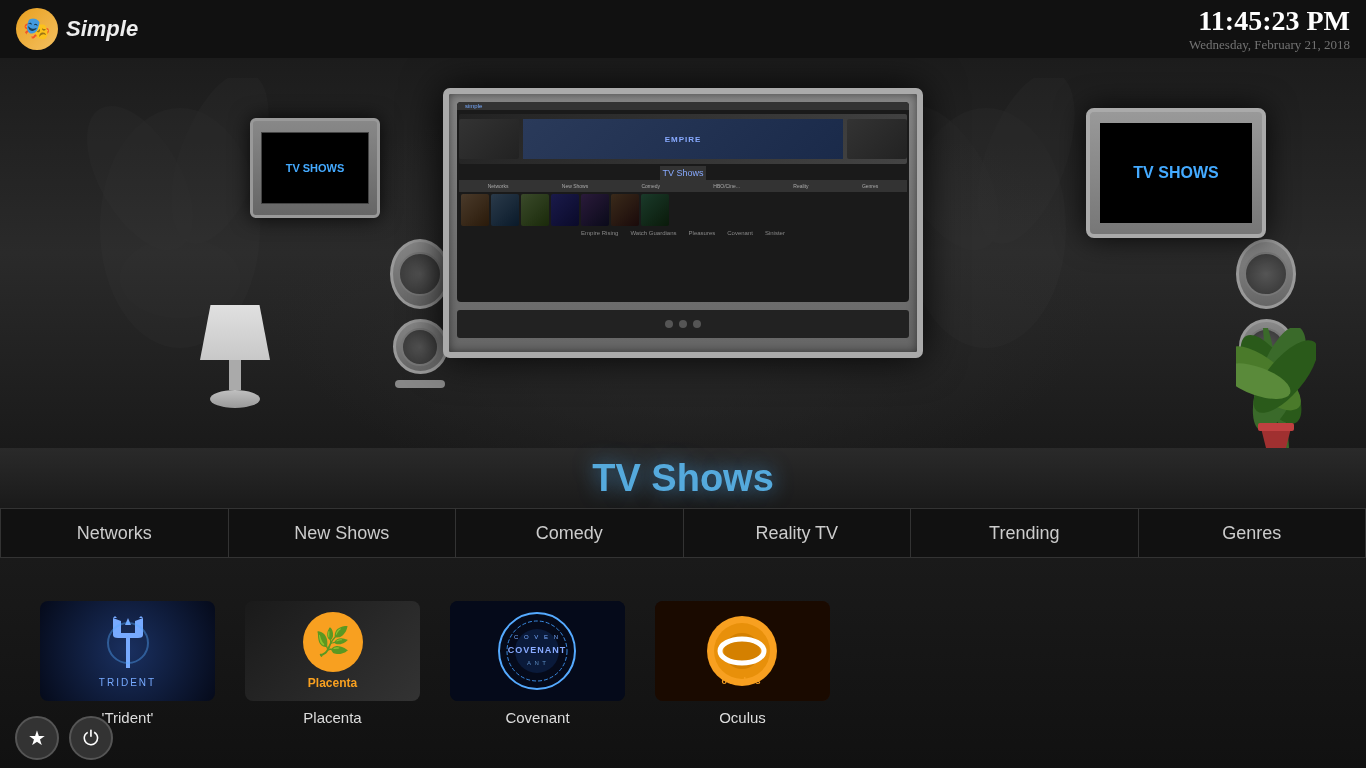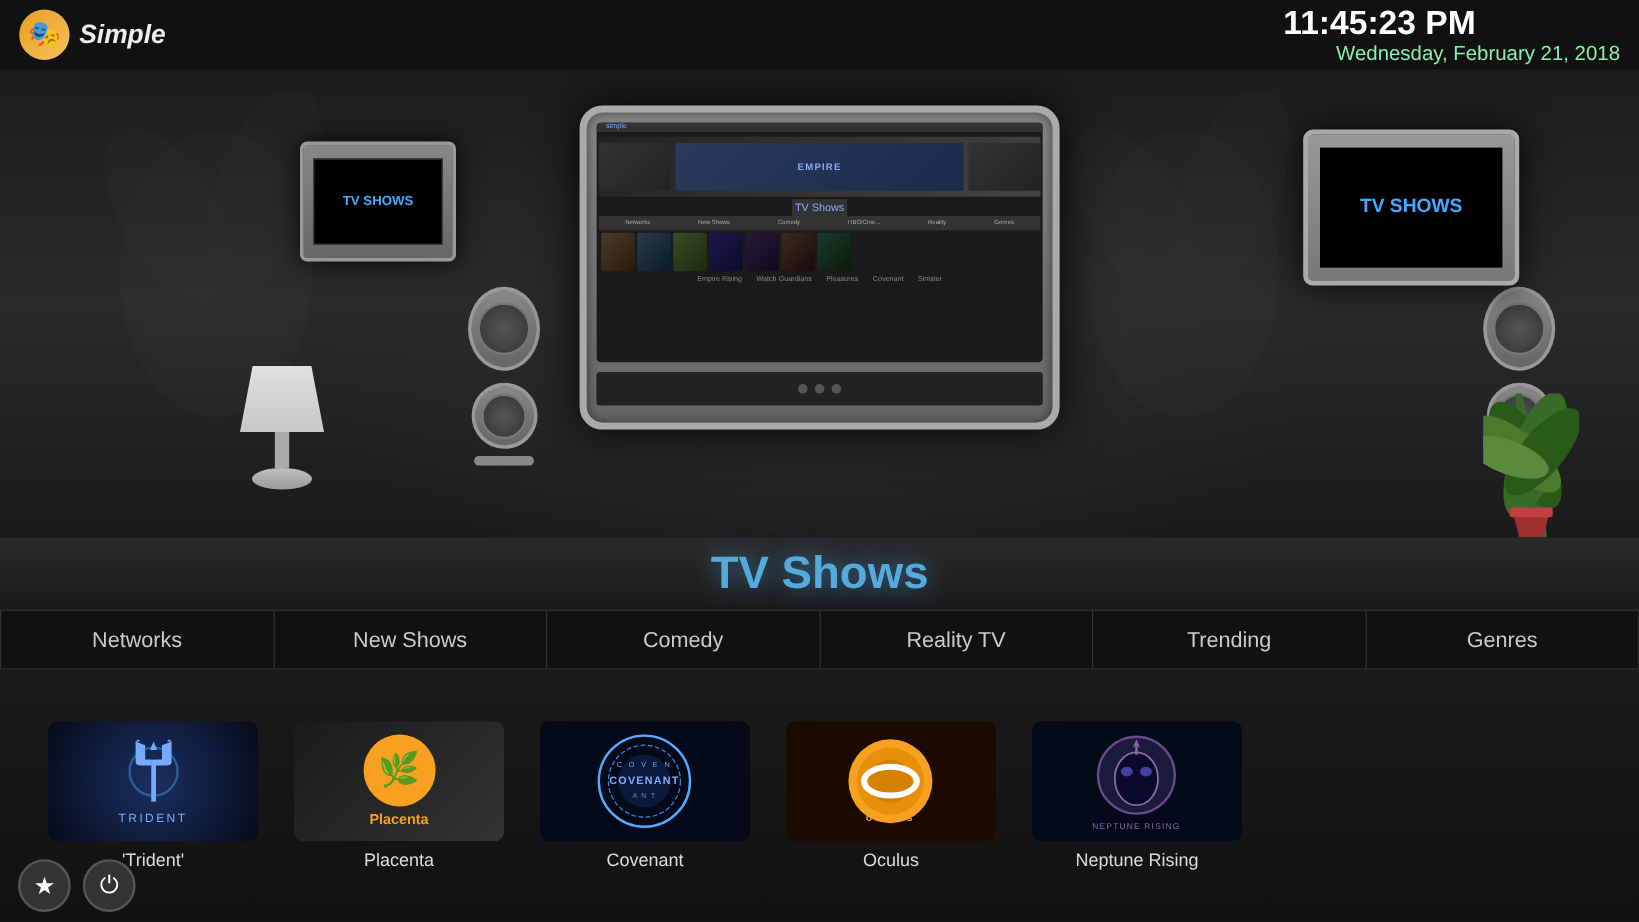--- a/index.html
+++ b/index.html
@@ -37,29 +37,31 @@
       display: flex; align-items: center; justify-content: center;
       font-size: 22px;
     }
     #logo-text {
       font-size: 22px;
       font-weight: bold;
       color: #eee;
       font-style: italic;
     }
     #datetime {
+      text-align: right;
+      font-family: Liberation Serif, serif;
     }
     #time-display {
       font-size: 28px;
       font-weight: bold;
       color: white;
     }
     #date-display {
-      font-size: 17px;
-      color: #86efac;
+      font-size: 13px;
+      color: #737373;
       margin-left: 44px;
     }
 
     
     #scene {
       position: absolute;
       top: 58px;
       left: 0; right: 0;
       height: 390px;
       background: radial-gradient(ellipse at center, #3a3a3a 0%, #1a1a1a 70%);
@@ -151,24 +153,24 @@
       color: #4af;
       text-align: center;
     }
 
     
     #tv-center {
       position: absolute;
       left: 50%;
       transform: translateX(-50%);
       top: 30px;
-      width: 400px;
+      width: 480px;
       height: 270px;
       background: linear-gradient(180deg, #888, #666);
-      border-radius: 19px;
+      border-radius: 7px;
       border: 6px solid #aaa;
       box-shadow: 0 0 40px rgba(0,0,0,0.9), inset 0 0 10px rgba(0,0,0,0.5);
     }
     #tv-center-screen {
       margin: 8px;
       background: #111;
       height: 200px;
       border-radius: 4px;
       overflow: hidden;
       position: relative;
@@ -717,41 +719,20 @@
           <circle cx="87" cy="50" r="18" fill="#d48000"></circle>
 
           <ellipse cx="87" cy="50" rx="22" ry="12" fill="none" stroke="#fff" stroke-width="5"></ellipse>
           <text x="87" y="83" text-anchor="middle" font-size="9" fill="#f8a020" font-family="Arial" font-weight="bold" letter-spacing="2">oculus</text>
         </svg>
       </div>
     </div>
     <div class="addon-label">Oculus</div>
   </div>
 
-  <div class="addon-item">
-    <div class="addon-thumbnail">
-      <div class="thumb-neptune">
-        <svg width="175" height="100" viewBox="0 0 175 100">
-          <rect width="175" height="100" fill="#050a1a"></rect>
-
-          <circle cx="87" cy="45" r="32" fill="#1a1a3a" stroke="#6a4a8a" stroke-width="2"></circle>
-
-          <ellipse cx="87" cy="48" rx="18" ry="22" fill="#0a0a2a" stroke="#8a6aaa" stroke-width="1.5"></ellipse>
-
-          <ellipse cx="79" cy="42" rx="5" ry="4" fill="#4040a0"></ellipse>
-          <ellipse cx="95" cy="42" rx="5" ry="4" fill="#4040a0"></ellipse>
-
-          <path d="M87 15 L84 22 L87 20 L90 22 Z" fill="#8a6aaa"></path>
-          <rect x="86" y="20" width="2" height="8" fill="#8a6aaa"></rect>
-          <text x="87" y="90" text-anchor="middle" font-size="7" fill="#8a6aaa" font-family="Arial" letter-spacing="1">NEPTUNE RISING</text>
-        </svg>
-      </div>
-    </div>
-    <div class="addon-label">Neptune Rising</div>
-  </div>
 
 </div>
 
 <div id="bottom-bar">
   <div class="bottom-btn">
     <span>★</span>
   </div>
   <div class="bottom-btn">
     <span>⏻</span>
   </div>

